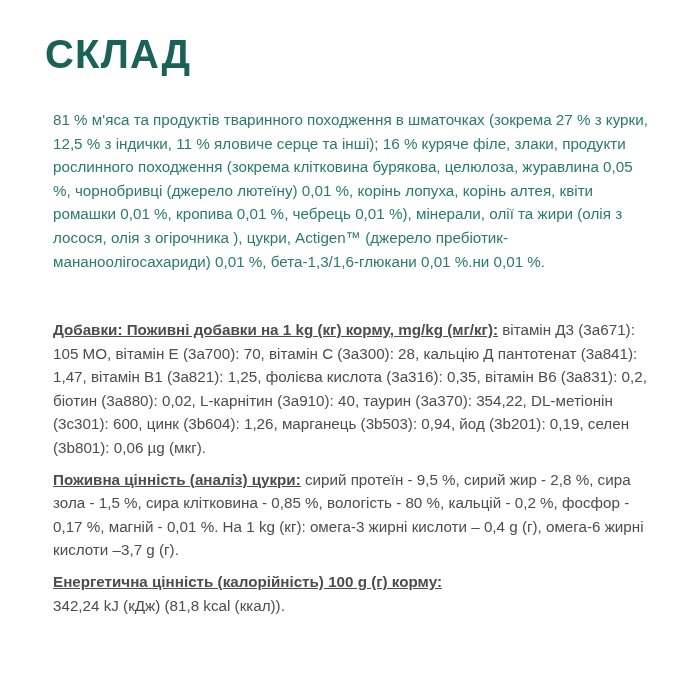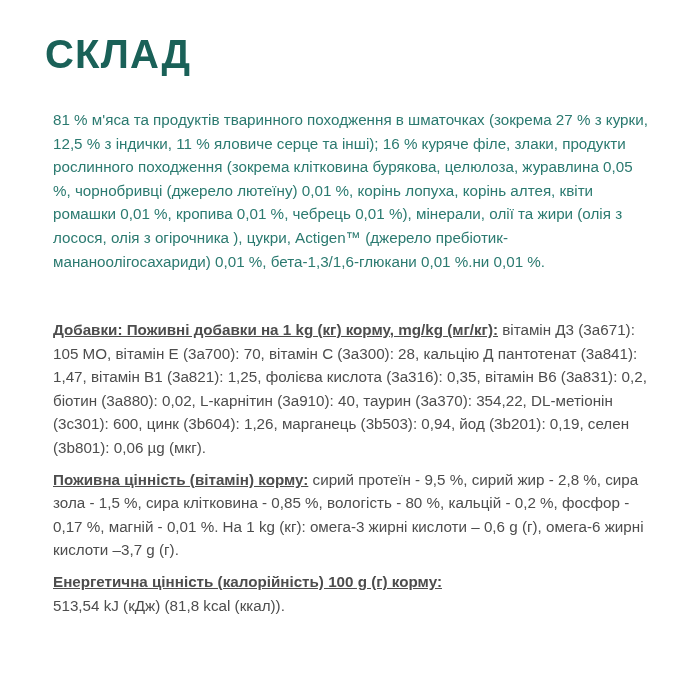--- a/index.html
+++ b/index.html
@@ -73,20 +73,20 @@
   <h1 class="page-title">СКЛАД</h1>
 
   <div class="block-composition">
     <p class="para">81 % м'яса та продуктів тваринного походження в шматочках (зокрема 27  % з курки, 12,5 % з індички, 11 % яловиче серце та інші); 16 % куряче філе, злаки, продукти рослинного походження (зокрема клітковина бурякова, целюлоза, журавлина 0,05 %, чорнобривці (джерело лютеїну) 0,01 %, корінь лопуха, корінь алтея, квіти ромашки 0,01 %, кропива 0,01 %, чебрець 0,01 %), мінерали, олії та жири (олія з лосося, олія з огірочника ), цукри, Actigen™ (джерело пребіотик- мананоолігосахариди) 0,01 %, бета-1,3/1,6-глюкани 0,01 %.ни 0,01 %.</p>
   </div>
 
   <div class="block-analysis">
 
     <p class="para"><span class="lead">Добавки: Поживні добавки на 1 kg (кг) корму, mg/kg (мг/кг):</span><span> вітамін Д3 (3а671): 105 МО, вітамін Е (3а700): 70, вітамін С (3а300): 28, кальцію Д пантотенат (3а841): 1,47, вітамін В1 (3а821): 1,25, фолієва кислота (3а316): 0,35, вітамін В6 (3а831): 0,2, біотин (3а880): 0,02, L-карнітин (3а910): 40, таурин (3а370): 354,22, DL-метіонін (3с301): 600, цинк (3b604): 1,26, марганець (3b503): 0,94, йод (3b201): 0,19, селен (3b801): 0,06 µg (мкг).</span></p>
 
-    <p class="para"><span class="lead">Поживна цінність (вітамін) корму:</span><span> сирий протеїн - 9,5 %, сирий жир - 2,8 %, сира зола - 1,5 %, сира клітковина - 0,85 %, вологість - 80 %, кальцій - 0,2 %, фосфор - 0,17 %, магній - 0,01 %. На 1 kg (кг): омега-3 жирні кислоти – 0,6 g (г), омега-6 жирні кислоти –3,7 g (г).</span></p>
+    <p class="para"><span class="lead">Поживна цінність (аналіз) цукри:</span><span> сирий протеїн - 9,5 %, сирий жир - 2,8 %, сира зола - 1,5 %, сира клітковина - 0,85 %, вологість - 80 %, кальцій - 0,2 %, фосфор - 0,17 %, магній - 0,01 %. На 1 kg (кг): омега-3 жирні кислоти – 0,4 g (г), омега-6 жирні кислоти –3,7 g (г).</span></p>
 
 
-    <p class="para"><span class="lead">Енергетична цінність (калорійність) 100 g (г) корму:</span><br><span>513,54 kJ (кДж) (81,8 kcal (ккал)).</span></p>
+    <p class="para"><span class="lead">Енергетична цінність (калорійність) 100 g (г) корму:</span><br><span>342,24 kJ (кДж) (81,8 kcal (ккал)).</span></p>
 
   </div>
 
 </div>
 
 </body></html>

